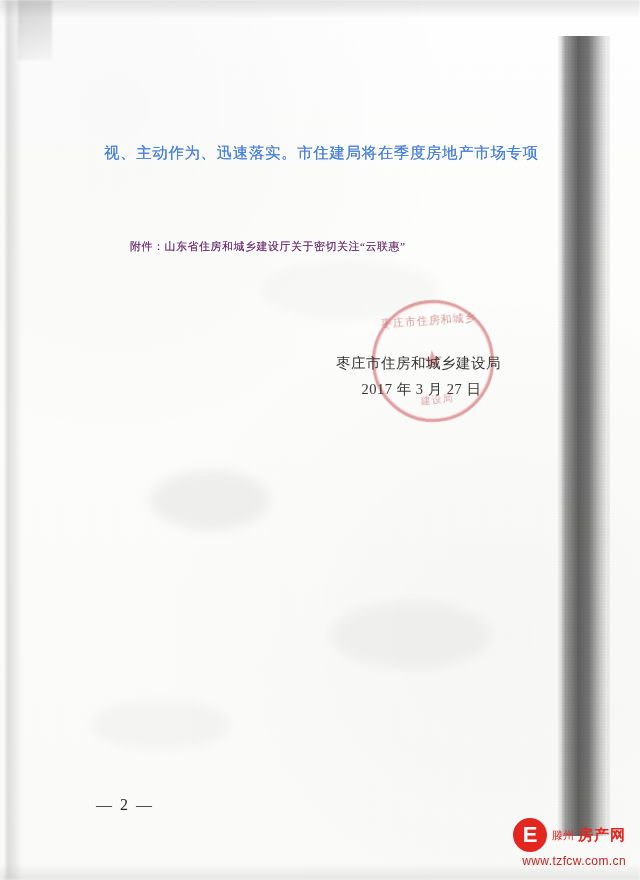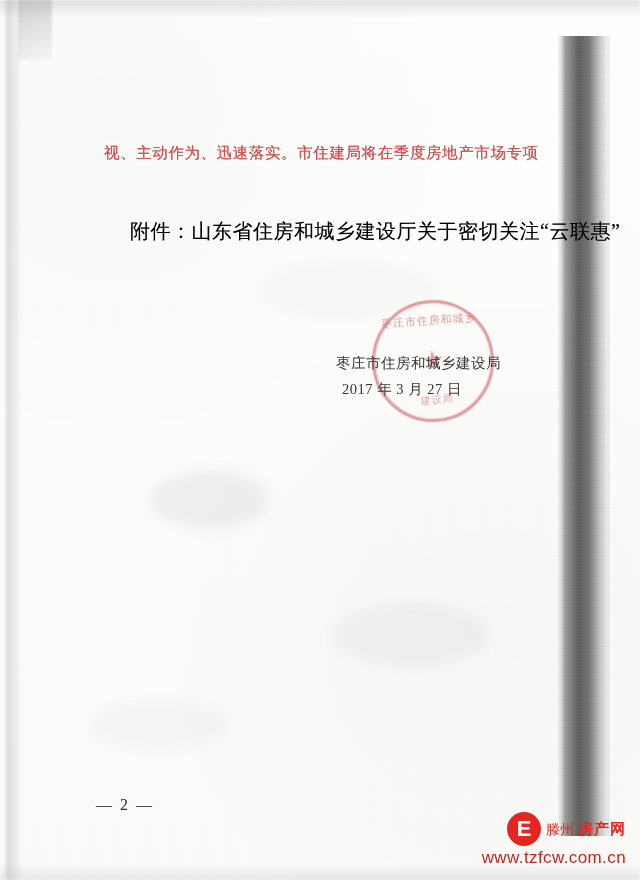--- a/index.html
+++ b/index.html
@@ -104,56 +104,56 @@
     background: rgba(0,0,0,0.05);
     filter: blur(6px);
   }
 
   
   .doc-text {
     position: absolute;
     left: 104px;
     top: 136px;
     width: 430px;
-    color: #ef4444;
+    color: #3b82f6;
     font-size: 15.5px;
     line-height: 33px;
     letter-spacing: 0.6px;
     font-family: "Liberation Serif", "DejaVu Serif", serif;
     text-shadow: 0 0 0.6px rgba(0,0,0,0.45);
   }
   .doc-text .para-line {
     white-space: nowrap;
   }
   .attach-block {
     position: absolute;
     left: 104px;
-    top: 214px;
+    top: 229px;
     width: 440px;
-    color: #000000;
-    font-size: 20px;
+    color: #701a75;
+    font-size: 11px;
     line-height: 34px;
     letter-spacing: 0.5px;
     text-shadow: 0 0 0.6px rgba(0,0,0,0.4);
   }
   .attach-line-1 { padding-left: 26px; white-space: nowrap; }
   .attach-line-2 { padding-left: 60px; white-space: nowrap; }
 
   
   .signature {
     position: absolute;
     left: 336px;
     top: 350px;
     color: #262626;
     font-size: 14.5px;
     line-height: 26px;
     letter-spacing: 0.5px;
     opacity: 0.92;
   }
-  .signature .sig-date { padding-left: 6px; }
+  .signature .sig-date { padding-left: 6px; text-align: center; }
 
   
   .seal {
     position: absolute;
     left: 372px;
     top: 300px;
     width: 116px;
     height: 116px;
     border-radius: 50%;
     border: 3.5px solid rgba(190, 40, 45, 0.58);
@@ -224,36 +224,36 @@
     font-size: 22px;
     font-weight: bold;
     display: flex;
     align-items: center;
     justify-content: center;
     font-family: "Liberation Sans", sans-serif;
     margin-right: 5px;
   }
   .wm-city {
     color: #e3261f;
-    font-size: 14px;
+    font-size: 11px;
     line-height: 12px;
     font-family: "Liberation Sans", sans-serif;
     margin-right: 4px;
     letter-spacing: 0px;
   }
   .wm-name {
     color: #e3261f;
     font-size: 15px;
     font-weight: bold;
     letter-spacing: 1px;
     font-family: "Liberation Sans", sans-serif;
   }
   .wm-url {
     color: #c9241d;
-    font-size: 17px;
+    font-size: 12px;
     letter-spacing: 0.4px;
     margin-top: 2px;
     font-family: "Liberation Sans", sans-serif;
     text-align: center;
   }
 </style>
 </head>
 <body>
 
 <div class="page">

